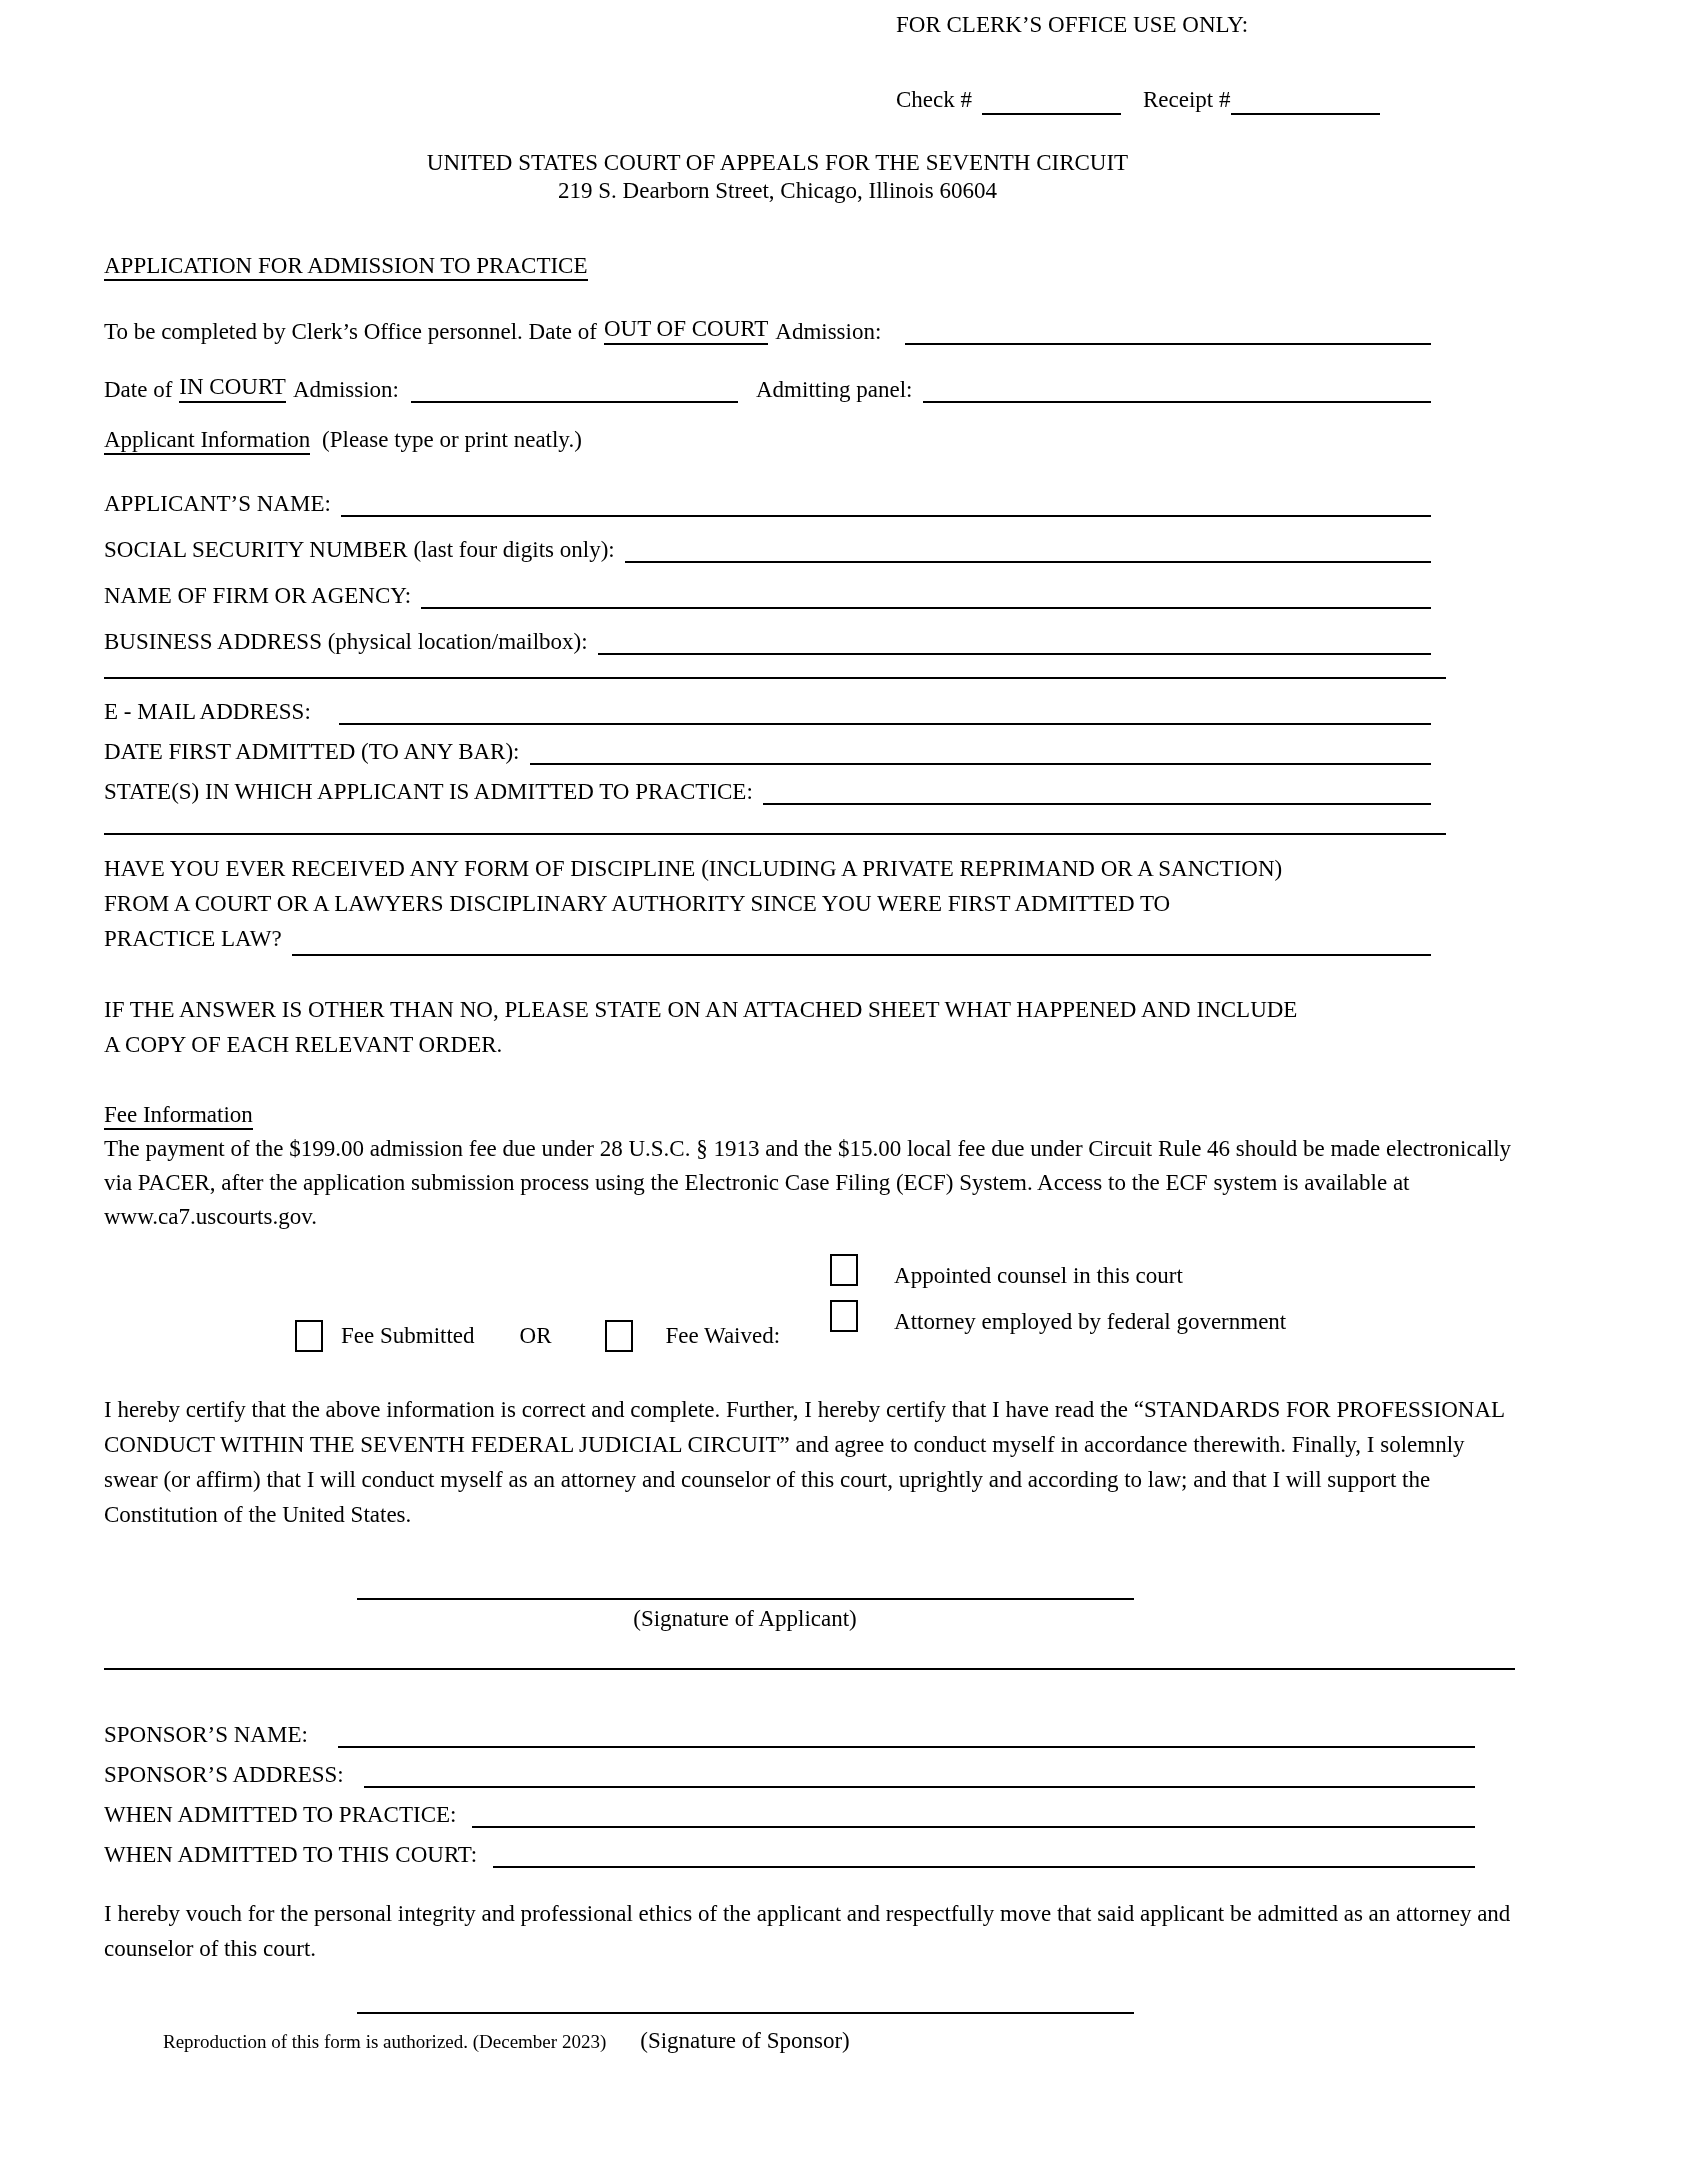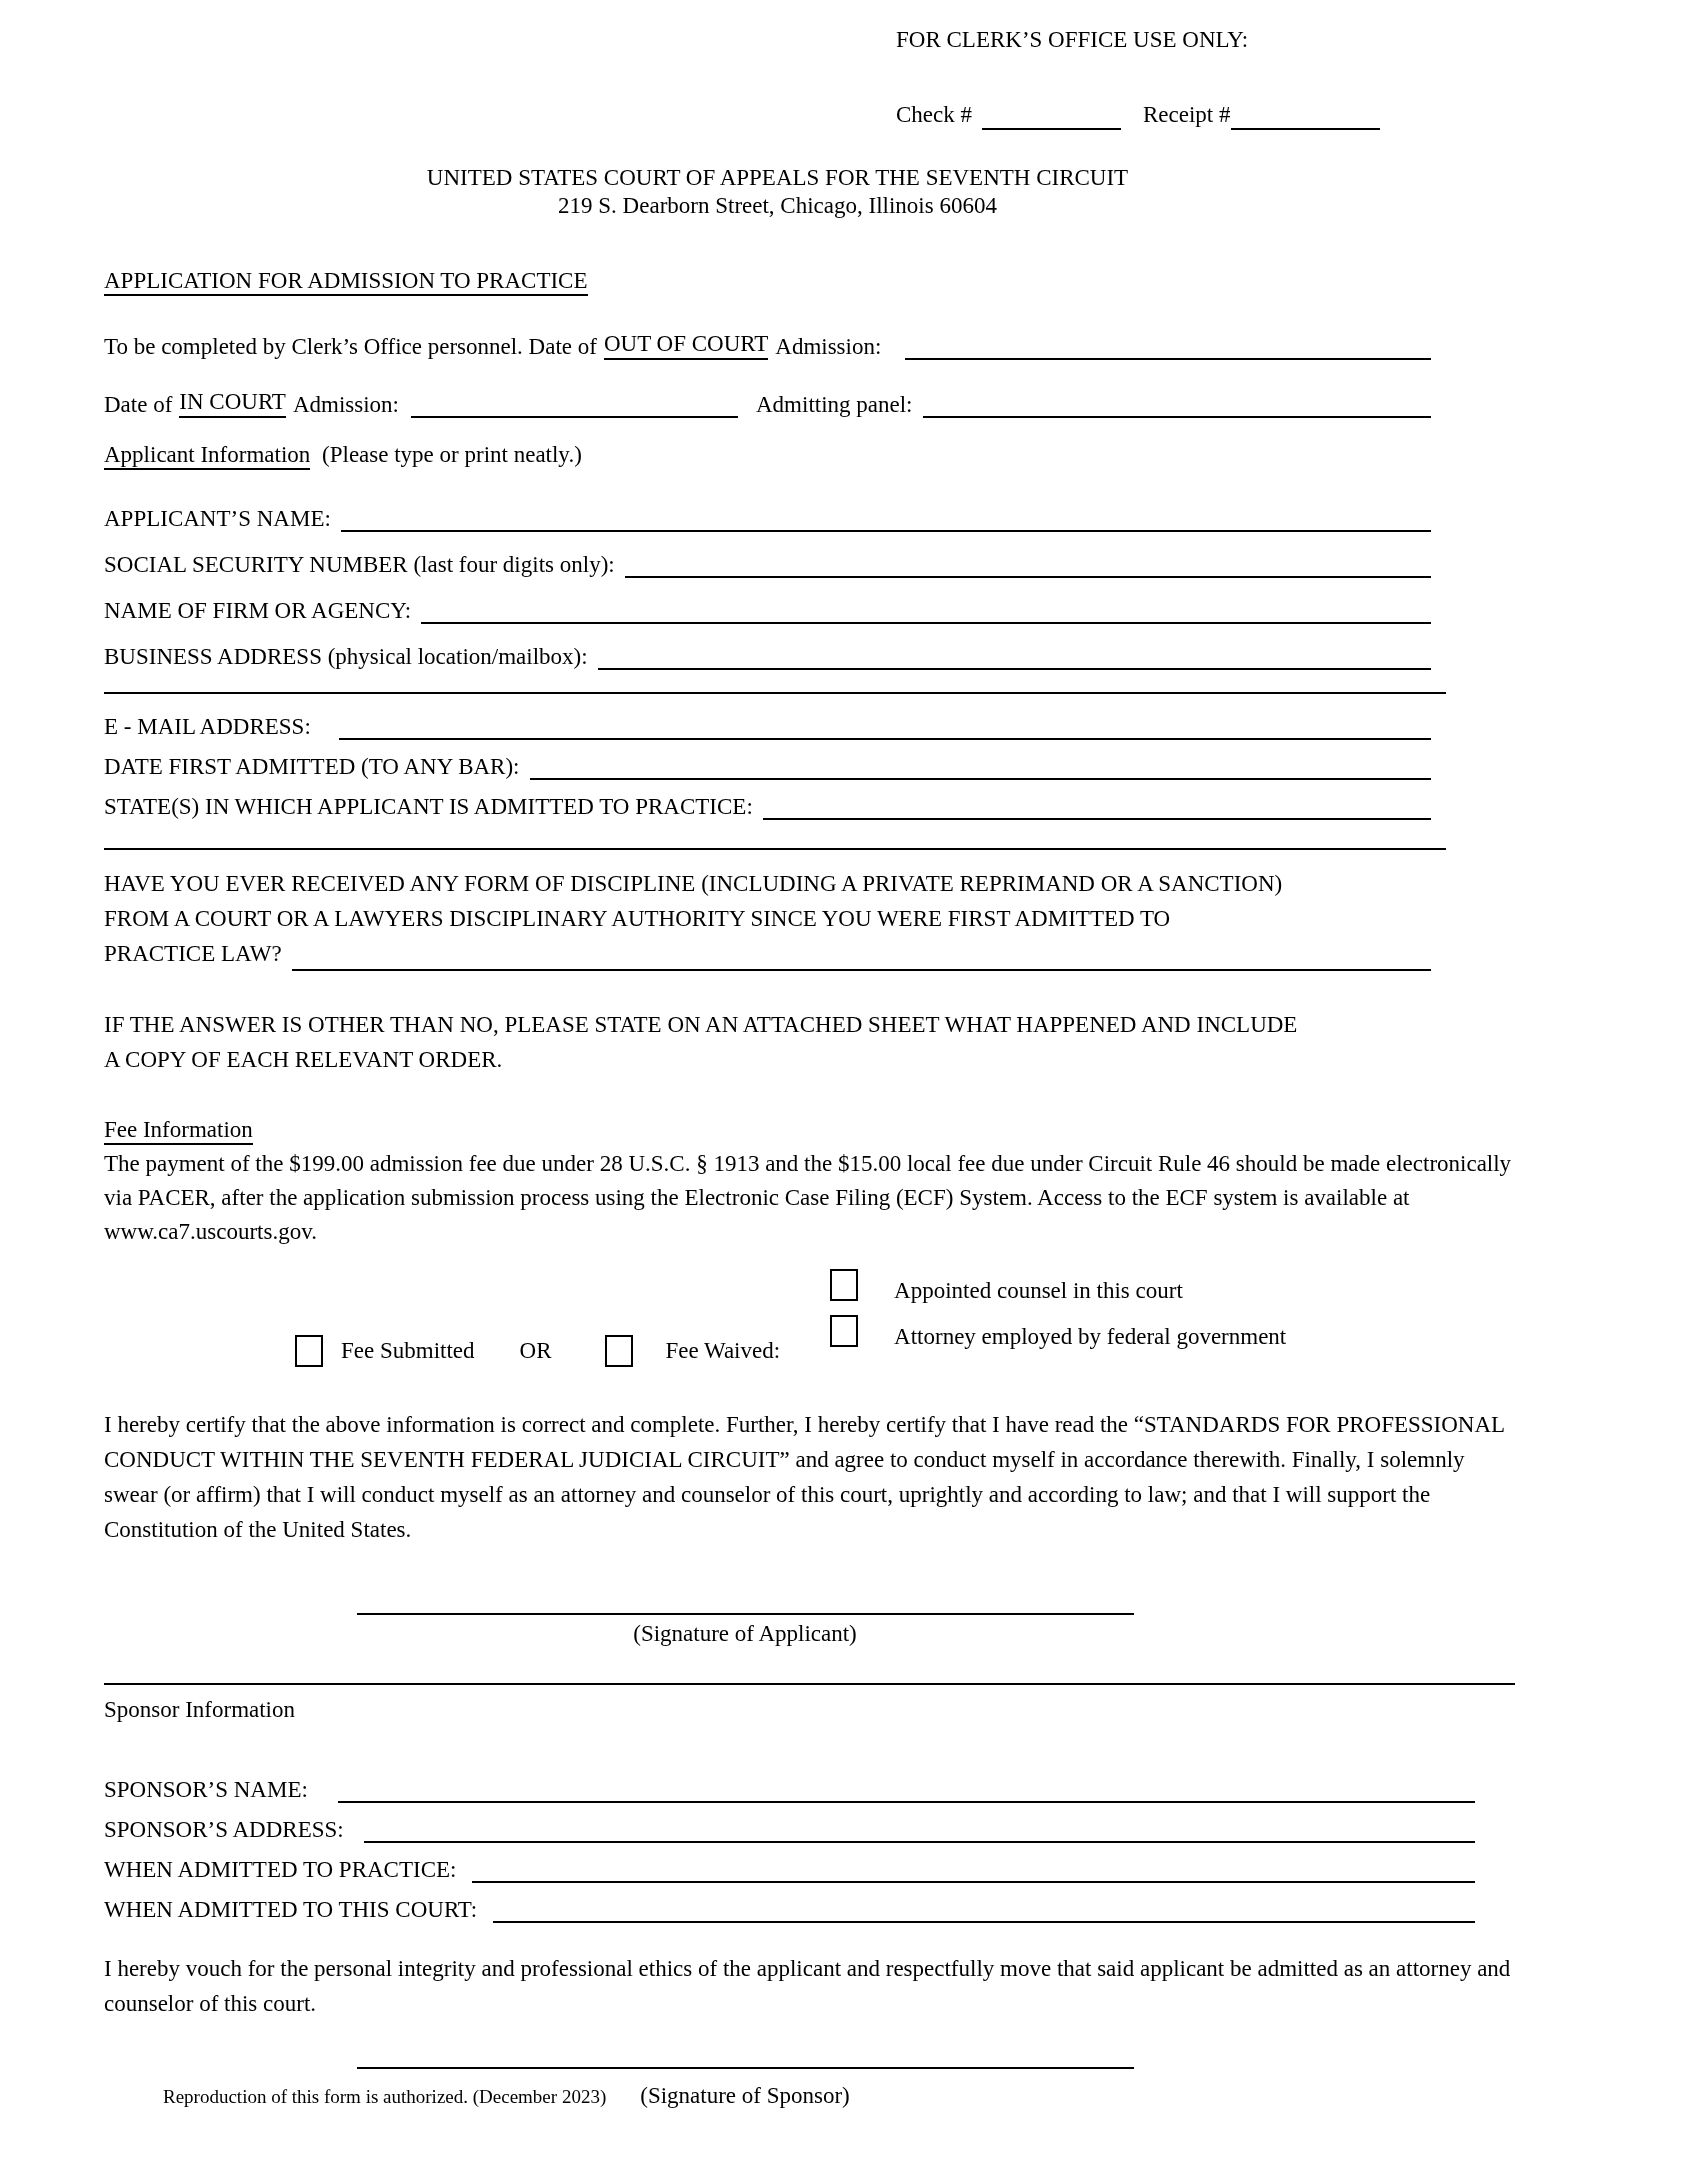--- a/index.html
+++ b/index.html
@@ -2,21 +2,21 @@
 <html><head>
 <meta charset="utf-8">
 <style>
   * { margin:0; padding:0; box-sizing:border-box; }
   html,body { background:#e8e8e8; }
   .page {
     width:1683px; height:2178px; margin:0 auto; background:#ffffff;
     font-family:"Liberation Serif","DejaVu Serif",serif;
     font-size:23px; color:#000; position:relative; overflow:hidden;
   }
-  .content { padding:26px 168px 0 104px; }
+  .content { padding:11px 168px 0 104px; }
 
   
   .clerk-block { margin-left:792px; }
   .clerk-title { line-height:28px; }
   .clerk-check-row { margin-top:46px; display:flex; align-items:flex-end; line-height:30px; }
   .small-blank { display:inline-block; border-bottom:2px solid #000; height:26px; }
   .cb-blank1 { width:139px; margin-right:22px; }
   .cb-blank2 { width:149px; }
 
   .center { text-align:center; }
@@ -204,21 +204,20 @@
     </div>
 
     <div class="cert">I hereby certify that the above information is correct and complete.  Further, I hereby certify that I have read the “STANDARDS FOR PROFESSIONAL CONDUCT WITHIN THE SEVENTH FEDERAL JUDICIAL CIRCUIT” and agree to conduct myself in accordance therewith.  Finally, I solemnly swear (or affirm) that I will conduct myself as an attorney and counselor of this court, uprightly and according to law; and that I will support the Constitution of the United States.</div>
 
     <div class="sig-wrap">
       <div class="sig-line"></div>
       <div class="sig-label">(Signature of Applicant)</div>
     </div>
 
     <div class="divider"></div>
-    <div class="sponsor-head">Sponsor Information</div>
 
     <div class="fields-s">
       <div class="row srow">
         <span class="lbl">SPONSOR’S NAME:</span>
         <span class="blank r-edge-sp" style="margin-left:30px;"></span>
       </div>
       <div class="row srow">
         <span class="lbl">SPONSOR’S ADDRESS:</span>
         <span class="blank r-edge-sp" style="margin-left:20px;"></span>
       </div>

